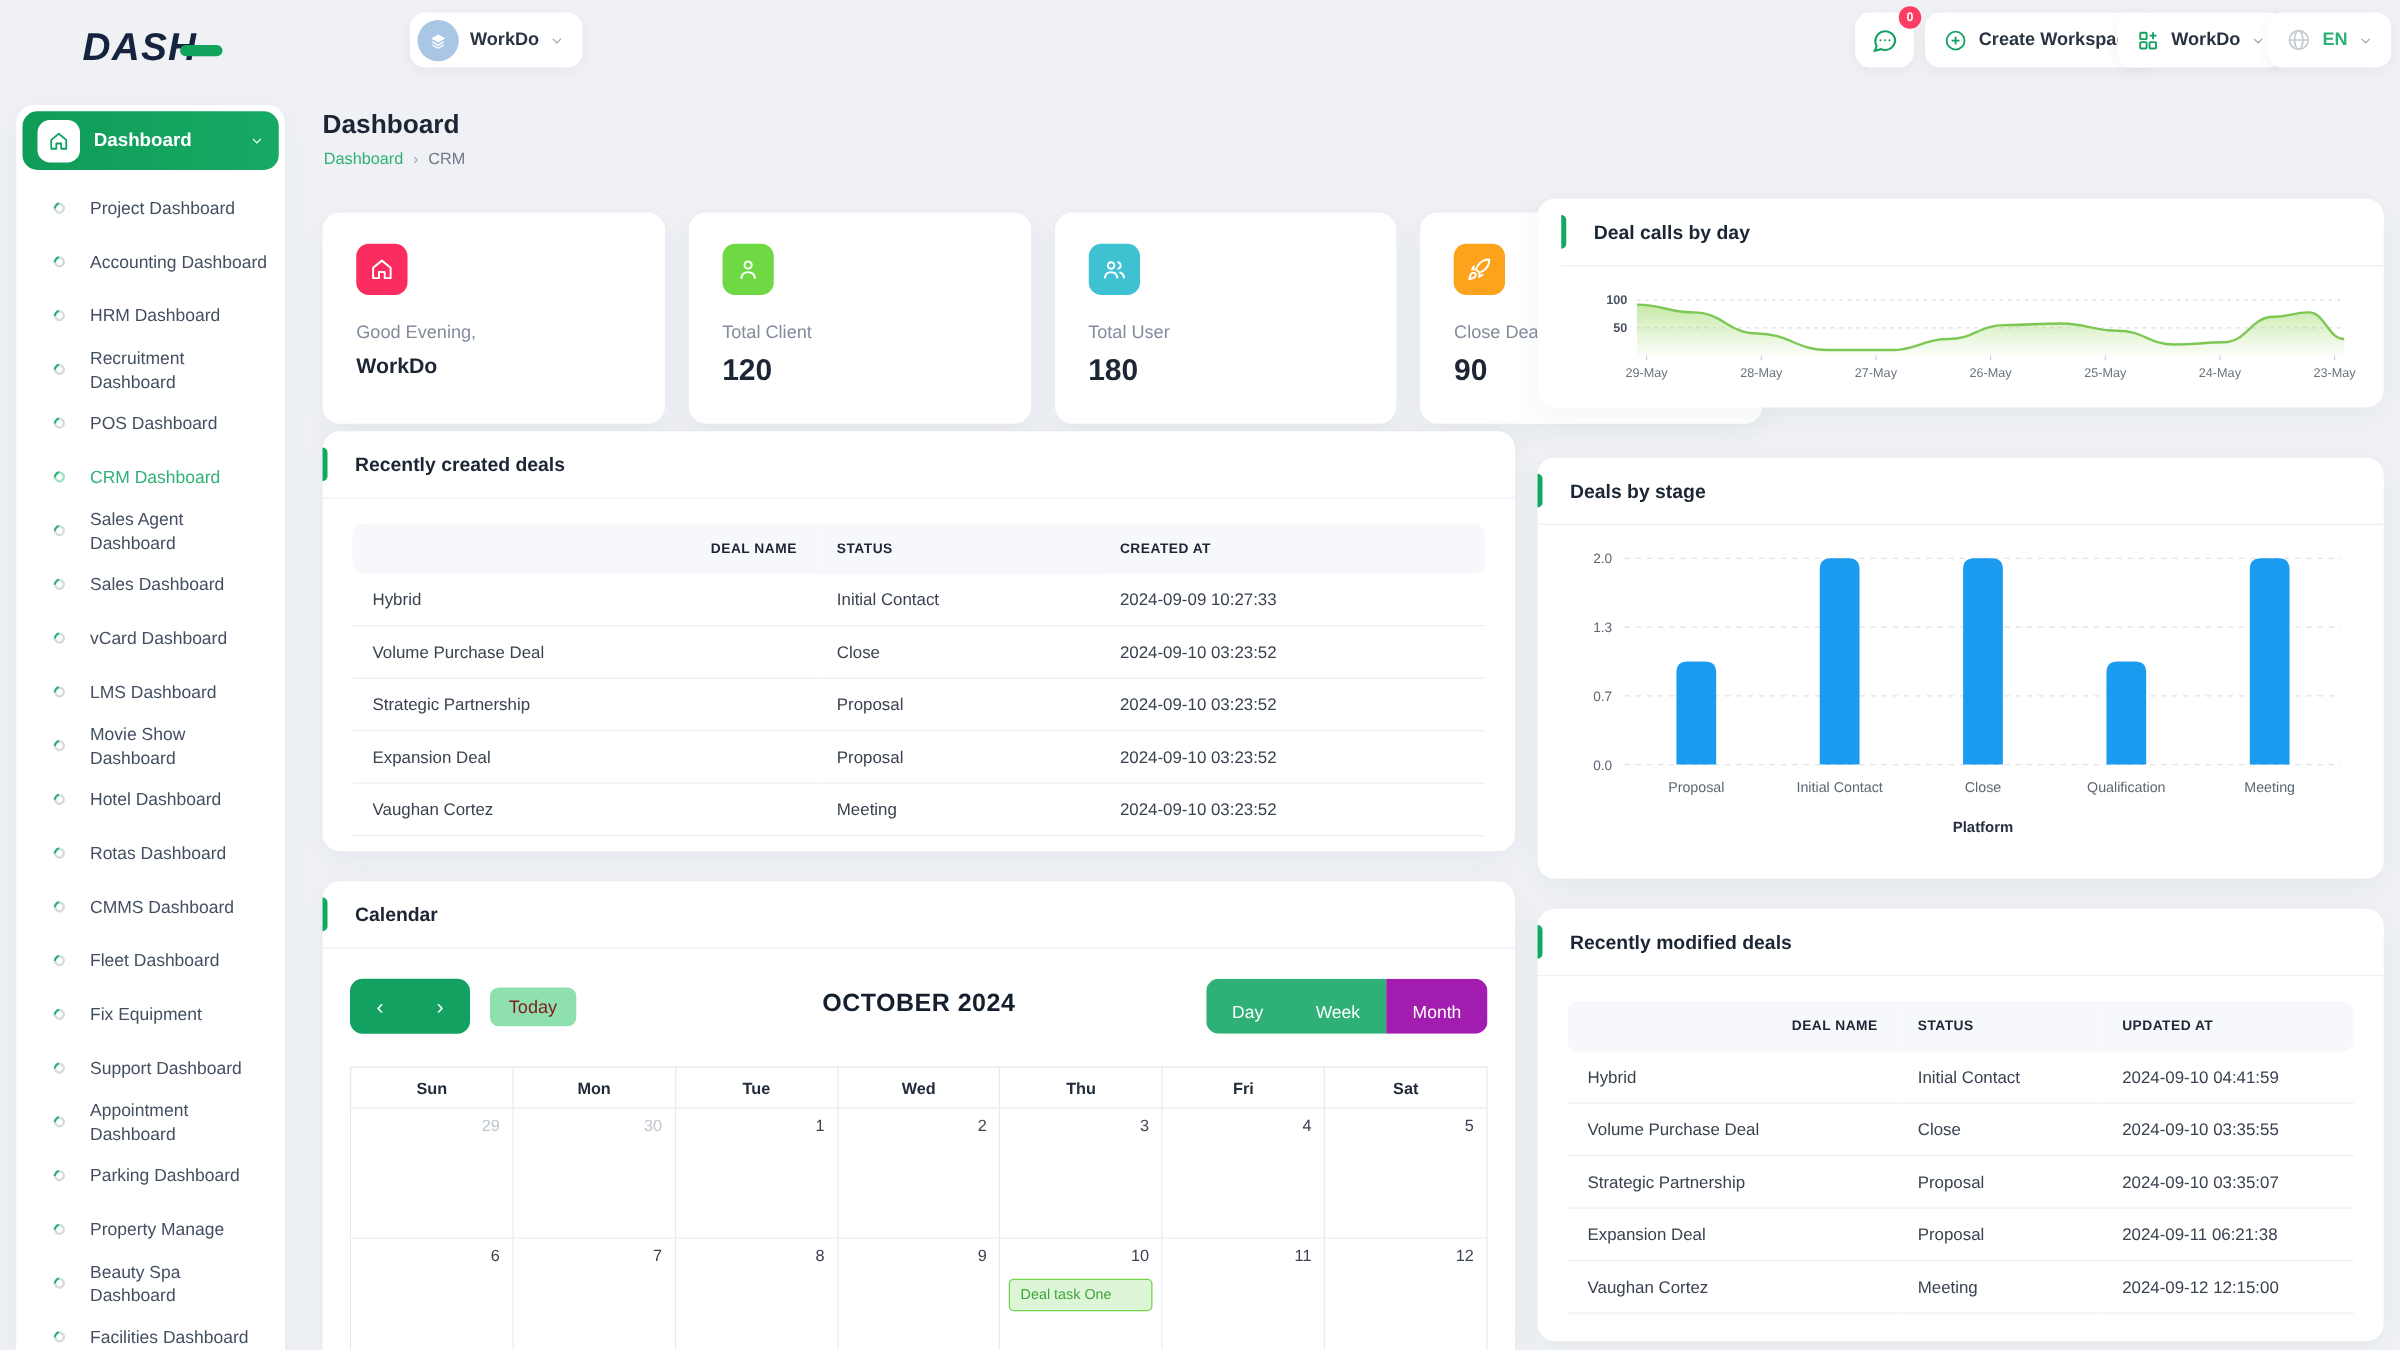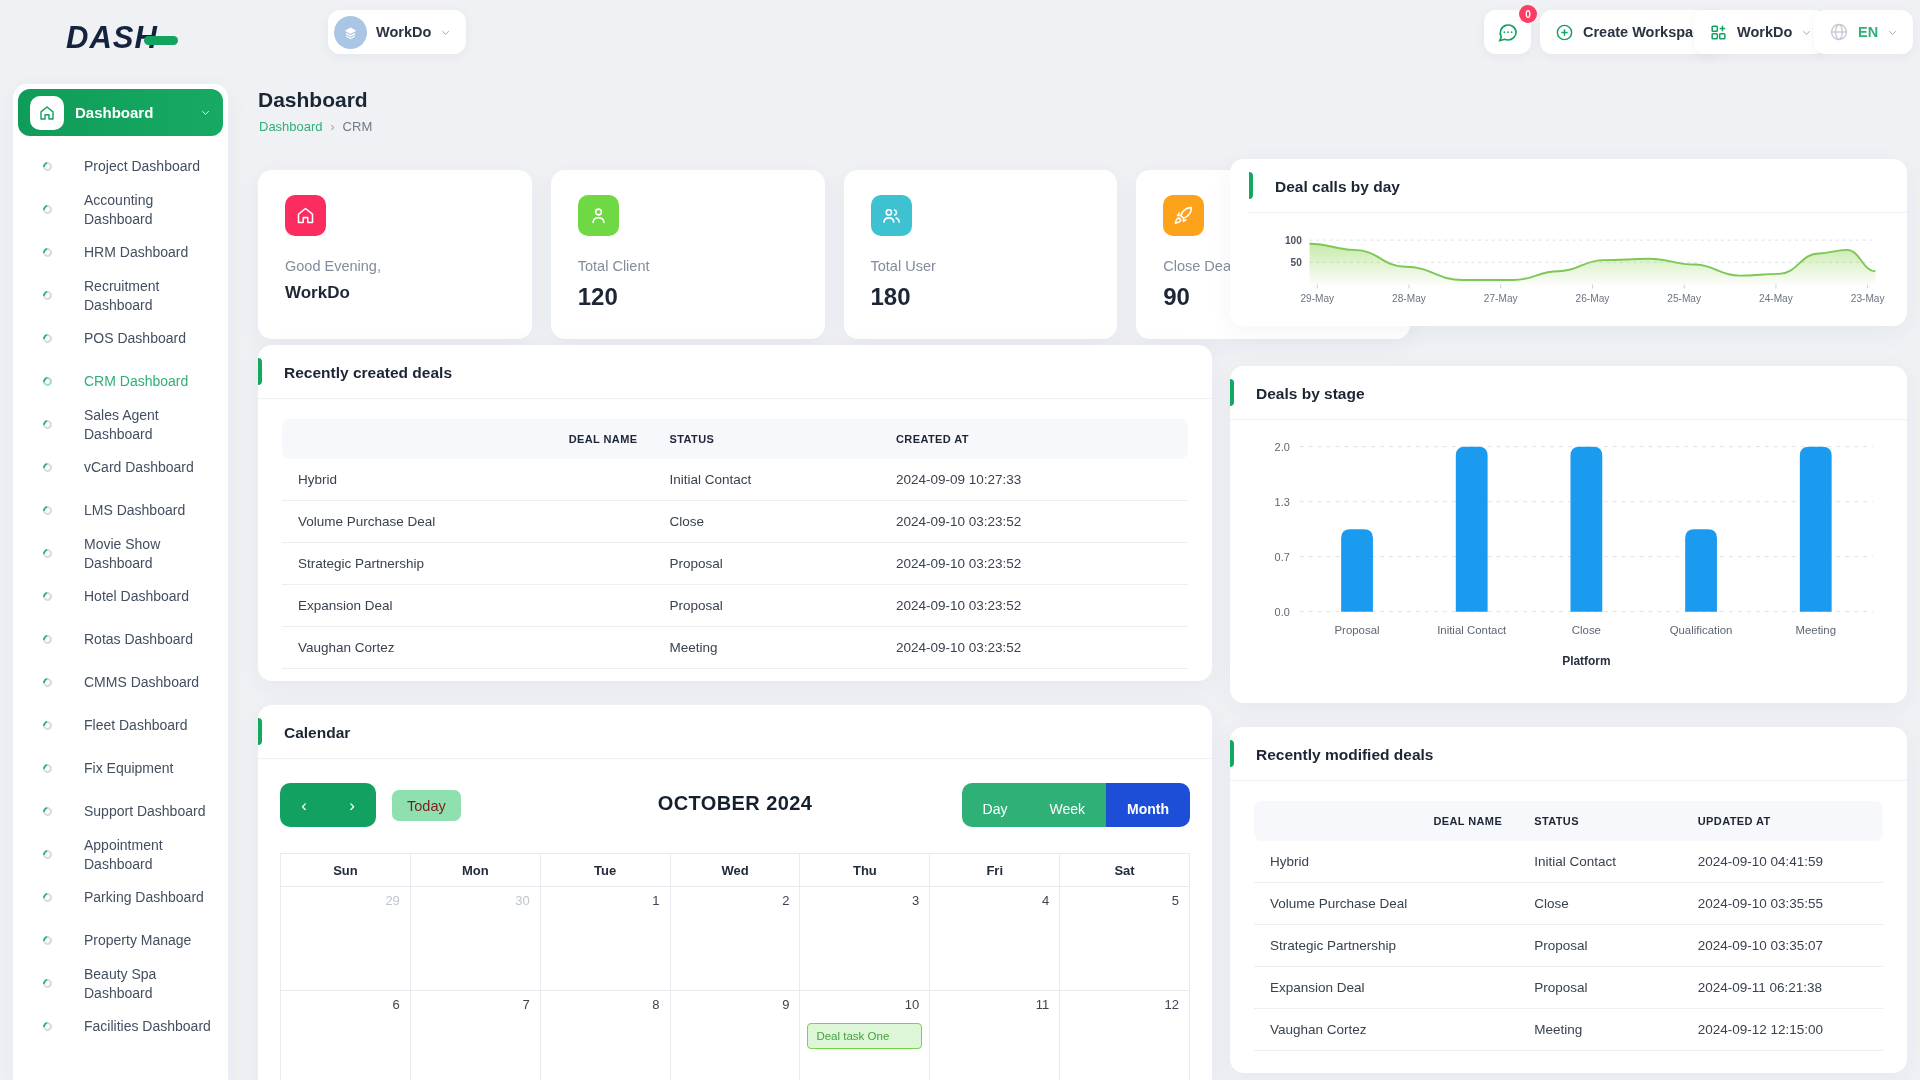--- a/index.html
+++ b/index.html
@@ -41,21 +41,21 @@
   .side-head { margin:5px; height:47px; background:linear-gradient(90deg,#0f9c58,#17aa64); border-radius:12px;
                display:flex; align-items:center; padding:0 12px; cursor:pointer; }
   .side-head .home-sq { width:34px; height:34px; background:#fff; border-radius:10px;
                         display:flex; align-items:center; justify-content:center; }
   .side-head .lbl { flex:1; margin-left:11px; color:#fff; font-size:15px; font-weight:700; }
   .side-head .chev { stroke:#fff; }
   .side-menu { padding:4px 0 0; }
   .side-item { display:flex; align-items:center; min-height:43px; padding:0 12px 0 30px; cursor:pointer; }
   .ring { width:9px; height:9px; border-radius:50%; border:2px solid #d4dae1; border-left-color:#2fb077; flex:none;
           transform:rotate(40deg); }
-  .side-item .lbl { margin-left:32px; font-size:14px; color:#434f60; line-height:1.35; }
+  .side-item .lbl { margin-left:20px; font-size:14px; color:#434f60; line-height:1.35; }
   .side-item.narrow .lbl { width:108px; }
   .side-item.active .lbl { color:#2fb077; }
   .side-item.active .ring { border-color:#9fdec4; border-left-color:#2fb077; }
 
   
   .page-title { position:absolute; left:258px; top:88px; font-size:21px; font-weight:700; color:#1b2635; }
   .crumbs { position:absolute; left:259px; top:119px; font-size:13px; display:flex; gap:8px; align-items:center; }
   .crumbs a { color:#2fb077; text-decoration:none; cursor:pointer; }
   .crumbs .sep { color:#9aa3b0; font-size:12px; }
   .crumbs .cur { color:#707a88; }
@@ -96,21 +96,21 @@
   .cal-toolbar { position:relative; margin:24px 22px 0; height:44px; }
   .cal-nav { position:absolute; left:0; top:0; width:96px; height:44px; background:#12a160; border-radius:10px;
              display:flex; overflow:hidden; }
   .cal-nav button { flex:1; border:none; background:transparent; color:#fff; font-size:17px; cursor:pointer; line-height:1; }
   .btn-today { position:absolute; left:112px; top:7px; height:31px; padding:0 15px; border:none; border-radius:7px;
                background:#8ee0ae; color:#7f1d1d; font-size:14.5px; cursor:pointer; }
   .cal-title { position:absolute; left:0; right:0; top:9px; text-align:center; font-size:20px; font-weight:800;
                letter-spacing:.4px; color:#15202e; }
   .seg { position:absolute; right:0; top:0; height:44px; display:flex; border-radius:10px; overflow:hidden; }
   .seg button { border:none; background:#2eb076; color:#fff; font-size:14px; padding:18px 21px; cursor:pointer; }
-  .seg button.active { background:#1d4ed8;font-weight:bold; }
+  .seg button.active { background:#a21caf; }
 
   .cal-grid { margin:26px 22px 0; border-top:1px solid #e7eaee; border-left:1px solid #e7eaee;
               display:grid; grid-template-columns:repeat(7,1fr); }
   .cal-grid .wd { height:33px; display:flex; align-items:center; justify-content:center;
                   font-size:13px; font-weight:700; color:#222c3a;
                   border-right:1px solid #e7eaee; border-bottom:1px solid #e7eaee; }
   .cal-cell { position:relative; height:104px; border-right:1px solid #e7eaee; border-bottom:1px solid #e7eaee;
               background:#fff; cursor:pointer; }
   .cal-cell .num { position:absolute; top:6px; right:10px; font-size:13px; color:#3c4450; }
   .cal-cell .num.muted { color:#bfc6cf; }
@@ -222,20 +222,24 @@
           <span class="ring"></span>
           <span class="lbl">POS Dashboard</span>
         </div>
         <div class="side-item active">
           <span class="ring"></span>
           <span class="lbl">CRM Dashboard</span>
         </div>
         <div class="side-item">
           <span class="ring"></span>
           <span class="lbl">Sales Agent Dashboard</span>
+        </div>
+        <div class="side-item">
+          <span class="ring"></span>
+          <span class="lbl">Sales Dashboard</span>
         </div>
         <div class="side-item">
           <span class="ring"></span>
           <span class="lbl">vCard Dashboard</span>
         </div>
         <div class="side-item">
           <span class="ring"></span>
           <span class="lbl">LMS Dashboard</span>
         </div>
         <div class="side-item">

